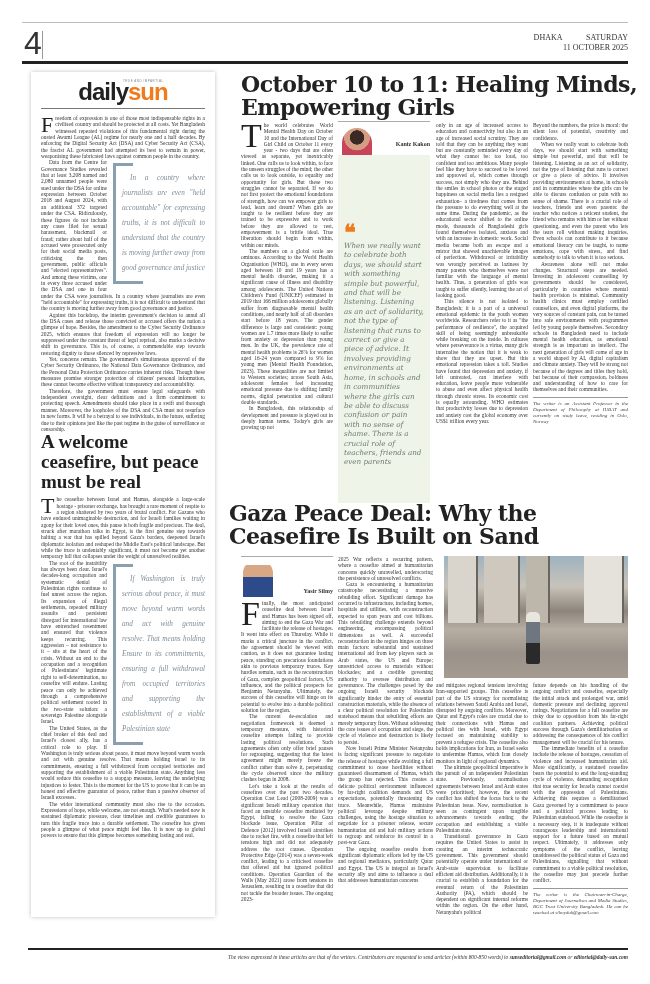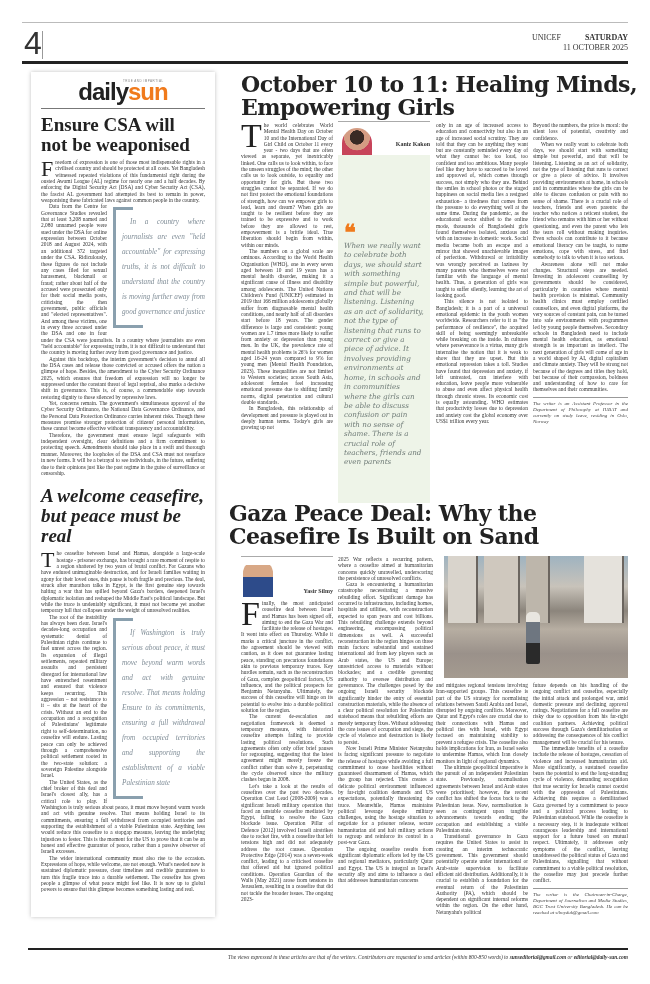--- a/index.html
+++ b/index.html
@@ -6,21 +6,21 @@
   html, body { width: 650px; height: 984px; background: #ffffff; overflow: hidden; }
   body { font-family: "Liberation Serif", "DejaVu Serif", serif; color: #222; position: relative; }
 
   .masthead { position: absolute; left: 22px; top: 22px; width: 606px; height: 42px; border-top: 1px solid #bbb; border-bottom: 3px solid #222; }
   .page-num { position: absolute; left: 2px; top: 4px; font-size: 32px; line-height: 32px; font-family: "Liberation Sans", sans-serif; font-weight: 300; color: #333; }
   .page-num-bar { position: absolute; left: 20px; top: 8px; width: 1px; height: 28px; background: #999; }
   .section-title { position: absolute; left: 190px; top: 0px; font-size: 40px; line-height: 40px; font-family: "Liberation Serif", serif; }
   .section-title .e { color: #222; }
   .section-title .rest { color: #8aa0ae; }
   .dateline { position: absolute; right: 0; top: 10px; text-align: right; font-size: 8px; line-height: 10px; color: #333; }
-  .dateline b { font-weight: 700; padding-left: 22px; }
+  .dateline b { font-weight: 400; padding-left: 22px; }
 
   
   .left-box { position: absolute; left: 31px; top: 72px; width: 184px; height: 845px; background: #fff; box-shadow: 0 0 4px rgba(0,0,0,0.25); padding: 6px 10px; }
   .logo { height: 26px; text-align: center; position: relative; }
   .logo .daily { font-family: "Liberation Sans", sans-serif; font-weight: 900; font-size: 24px; color: #222; letter-spacing: -1px; }
   .logo .sun { font-family: "Liberation Sans", sans-serif; font-weight: 900; font-size: 24px; color: #f07a1c; letter-spacing: -1px; }
   .logo .tag { position: absolute; left: 82px; top: 1px; font-size: 3px; color: #888; letter-spacing: 0.5px; font-family: "Liberation Sans", sans-serif; }
   .logo-rule { border-top: 1px solid #777; margin: 4px 0 6px; }
 
   .ed-head { font-family: "Liberation Serif", serif; font-size: 19px; line-height: 20px; color: #222; margin-bottom: 4px; }
@@ -63,44 +63,43 @@
   .footer-text { position: absolute; left: 28px; top: 954px; width: 600px; text-align: right; font-style: italic; font-size: 5.4px; color: #333; }
   .footer-text b { font-weight: 700; }
 </style>
 </head>
 <body>
 
 <div class="masthead">
   <div class="page-num">4</div>
   <div class="page-num-bar"></div>
   <div class="dateline">
-    <div><span>UNICEF</span> <b>SATURDAY</b></div>
+    <div><span>DHAKA</span> <b>SATURDAY</b></div>
     <div>11 OCTOBER 2025</div>
   </div>
 </div>
 
 <div class="left-box">
   <div class="logo">
     <span class="daily">daily</span><span class="sun">sun</span>
     <span class="tag">TRUE AND IMPARTIAL</span>
   </div>
   <div class="logo-rule"></div>
 
-  <h2 class="ed-head">Ensure CSA will not be weaponised</h2>
   <div class="ed-text">
     <p class="first"><span class="dropcap">F</span><span>reedom of expression is one of those most indispensable rights in a civilised country and should be protected at all costs. Yet Bangladesh witnessed repeated violations of this fundamental right during the ousted Awami League (AL) regime for nearly one and a half decades. By enforcing the Digital Security Act (DSA) and Cyber Security Act (CSA), the fascist AL government had attempted its best to remain in power, weaponising these fabricated laws against common people in the country.</span></p>
     <p><span class="pull-left">
           <span>In a country where journalists are even "held accountable" for expressing truths, it is not difficult to understand that the country is moving further away from good governance and justice</span>
         </span><span>Data from the Centre for Governance Studies revealed that at least 3,208 named and 2,080 unnamed people were sued under the DSA for online expression between October 2018 and August 2024, with an additional 372 targeted under the CSA. Ridiculously, these figures do not include any cases filed for sexual harassment, blackmail or fraud; rather about half of the accused were prosecuted only for their social media posts, criticising the then government, public officials and "elected representatives". And among these victims, one in every three accused under the DSA and one in four under the CSA were journalists. In a country where journalists are even "held accountable" for expressing truths, it is not difficult to understand that the country is moving further away from good governance and justice.</span></p>
     <p>Against this backdrop, the interim government's decision to annul all the DSA cases and release those convicted or accused offers the nation a glimpse of hope. Besides, the amendment to the Cyber Security Ordinance 2025, which ensures that freedom of expression will no longer be suppressed under the constant threat of legal reprisal, also marks a decisive shift in governance. This is, of course, a commendable step towards restoring dignity to those silenced by repressive laws.</p>
     <p>Yet, concerns remain. The government's simultaneous approval of the Cyber Security Ordinance, the National Data Governance Ordinance, and the Personal Data Protection Ordinance carries inherent risks. Though these measures promise stronger protection of citizens' personal information, these cannot become effective without transparency and accountability.</p>
     <p>Therefore, the government must ensure legal safeguards with independent oversight, clear definitions and a firm commitment to protecting speech. Amendments should take place in a swift and thorough manner. Moreover, the loopholes of the DSA and CSA must not resurface in new forms. It will be a betrayal to see individuals, in the future, suffering due to their opinions just like the past regime in the guise of surveillance or censorship.</p>
   </div>
 
-  <h2 class="ed-head" style="margin-top:10px;font-style:italic;">A welcome ceasefire, but peace must be real</h2>
+  <h2 class="ed-head" style="">A welcome ceasefire, but peace must be real</h2>
   <div class="ed-text">
     <p class="first"><span class="dropcap">T</span><span>he ceasefire between Israel and Hamas, alongside a large-scale hostage - prisoner exchange, has brought a rare moment of respite to a region shattered by two years of brutal conflict. For Gazans who have endured unimaginable destruction, and for Israeli families waiting in agony for their loved ones, this pause is both fragile and precious. The deal, struck after marathon talks in Egypt, is the first genuine step towards halting a war that has spilled beyond Gaza's borders, deepened Israel's diplomatic isolation and reshaped the Middle East's political landscape. But while the truce is undeniably significant, it must not become yet another temporary lull that collapses under the weight of unresolved realities.</span></p>
     <p><span class="pull-left">
           <span>If Washington is truly serious about peace, it must move beyond warm words and act with genuine resolve. That means holding Ensure to its commitments, ensuring a full withdrawal from occupied territories and supporting the establishment of a viable Palestinian state</span>
         </span><span>The root of the instability has always been clear. Israel's decades-long occupation and systematic denial of Palestinian rights continue to fuel unrest across the region. Its expansion of illegal settlements, repeated military assaults and persistent disregard for international law have entrenched resentment and ensured that violence keeps recurring. This aggression – not resistance to it – sits at the heart of the crisis. Without an end to the occupation and a recognition of Palestinians' legitimate right to self-determination, no ceasefire will endure. Lasting peace can only be achieved through a comprehensive political settlement rooted in the two-state solution: a sovereign Palestine alongside Israel.</span></p>
     <p>The United States, as the chief broker of this deal and Israel's closest ally, has a critical role to play. If Washington is truly serious about peace, it must move beyond warm words and act with genuine resolve. That means holding Israel to its commitments, ensuring a full withdrawal from occupied territories and supporting the establishment of a viable Palestinian state. Anything less would reduce this ceasefire to a stopgap measure, leaving the underlying injustices to fester. This is the moment for the US to prove that it can be an honest and effective guarantor of peace, rather than a passive observer of Israeli excesses.</p>
     <p>The wider international community must also rise to the occasion. Expressions of hope, while welcome, are not enough. What's needed now is sustained diplomatic pressure, clear timelines and credible guarantees to turn this fragile truce into a durable settlement. The ceasefire has given people a glimpse of what peace might feel like. It is now up to global powers to ensure that this glimpse becomes something lasting and real.</p>
   </div>
 </div>
 

